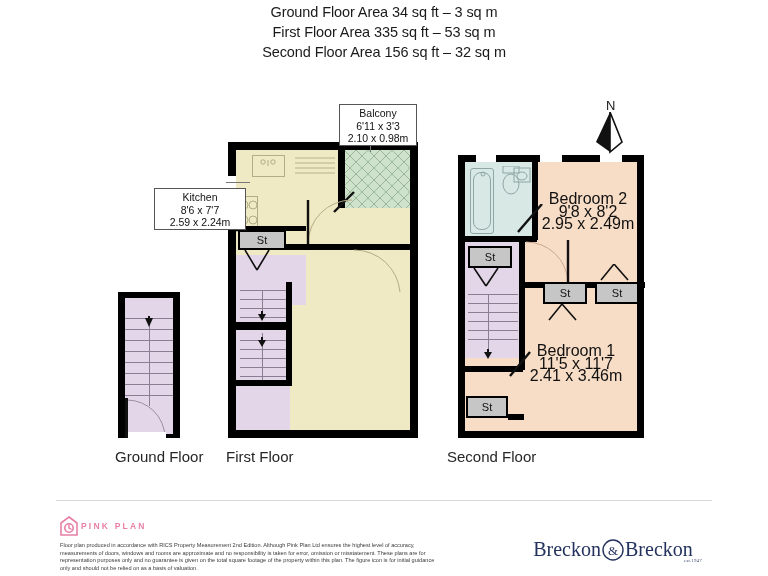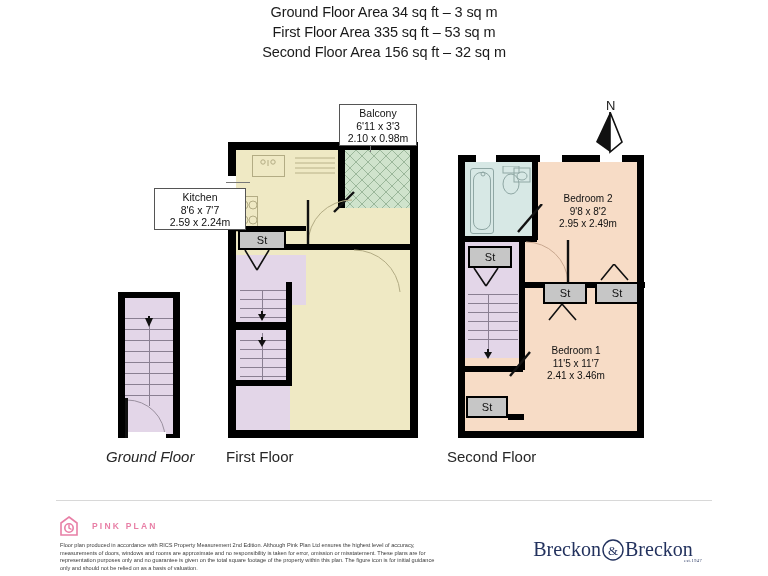--- a/index.html
+++ b/index.html
@@ -35,38 +35,38 @@
       display:flex;align-items:center;justify-content:center;
       font-size:11px;color:#111;box-sizing:border-box;}
 
   
   .callout{position:absolute;background:#fff;border:1px solid #555;
            font-size:10.5px;line-height:12.5px;text-align:center;
            color:#111;padding:2px 4px;box-sizing:border-box;}
   .leader{position:absolute;background:#777;}
 
   
-  .roomtext{position:absolute;text-align:center;font-size:10px;
+  .roomtext{position:absolute;text-align:center;font-size:16px;
             line-height:12.5px;color:#111;white-space:nowrap;}
 
   
   .tread{position:absolute;background:#8a7f92;height:1px;}
   .stringer{position:absolute;background:#8a7f92;width:1px;}
 
   
   .fx{position:absolute;border:1px solid #8fa7a4;box-sizing:border-box;}
   .fxk{position:absolute;border:1px solid #b3ac84;box-sizing:border-box;}
 
   
   .compass{position:absolute;}
   .compass .n{position:absolute;left:14px;top:-2px;font-size:13px;}
 
   
   .rule{position:absolute;background:#d8d8d8;height:1px;}
-  .pinklogo{position:absolute;display:flex;align-items:center;gap:14px;}
+  .pinklogo{position:absolute;display:flex;align-items:center;gap:3px;}
   .pinklogo .txt{font-size:8.5px;letter-spacing:2.2px;color:#e87fa6;font-weight:bold;}
   .disclaimer{position:absolute;font-size:5.6px;line-height:7.6px;color:#3b3b3b;width:380px;}
   .breckon{position:absolute;text-align:center;}
   .breckon .bn{font-family:"Liberation Serif", serif;font-size:20px;color:#23325e;
                white-space:nowrap;display:flex;align-items:center;justify-content:center;gap:1px;}
   .breckon .est{font-family:"Liberation Serif", serif;font-size:4.4px;color:#23325e;
                 letter-spacing:0.4px;text-align:right;margin-top:-3px;padding-right:4px;}
   .amp{display:inline-block;position:relative;width:22px;height:22px;}
   .amp svg{position:absolute;left:0;top:0;}
 </style>
@@ -110,21 +110,21 @@
       <rect x="3" y="0" width="2" height="4" fill="#111"></rect>
     </svg>
 
     <svg style="position:absolute;left:125px;top:398px;" width="50" height="40">
       <path d="M2,2 A38,38 0 0 1 40,40" fill="none" stroke="#9a909f" stroke-width="1"></path>
       <rect x="0" y="0" width="3" height="40" fill="#111"></rect>
     </svg>
 
     <div class="fill" style="left:128px;top:432px;width:38px;height:6px;background:#fff;"></div>
 
-    <div class="caption" style="left:106px;top:448px;font-style:italic;">Ground Floor</div>
+    <div class="caption" style="left:115px;top:448px;">Ground Floor</div>
   </div>
 
   <div>
 
     <div class="wall" style="left:228px;top:142px;width:190px;height:296px;"></div>
 
     <div class="fill cream" style="left:236px;top:150px;width:174px;height:280px;"></div>
 
     <div class="fill balcony" style="left:344px;top:150px;width:66px;height:58px;"></div>
     <svg style="position:absolute;left:344px;top:150px;" width="66" height="58">

